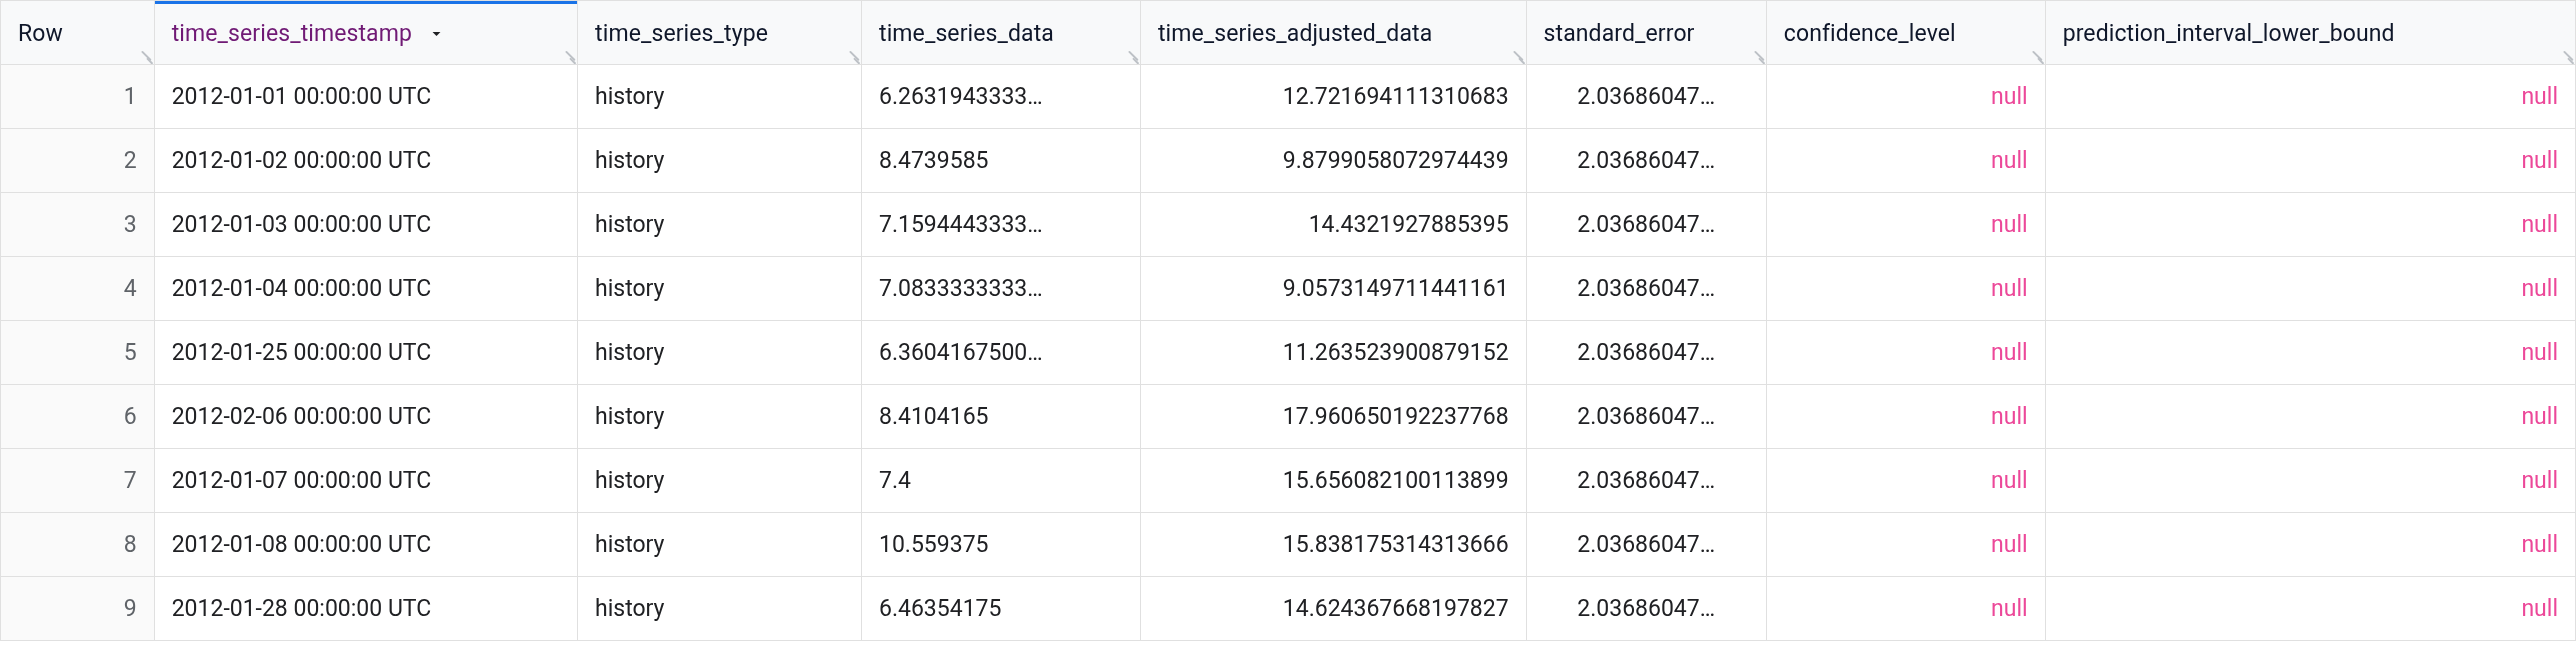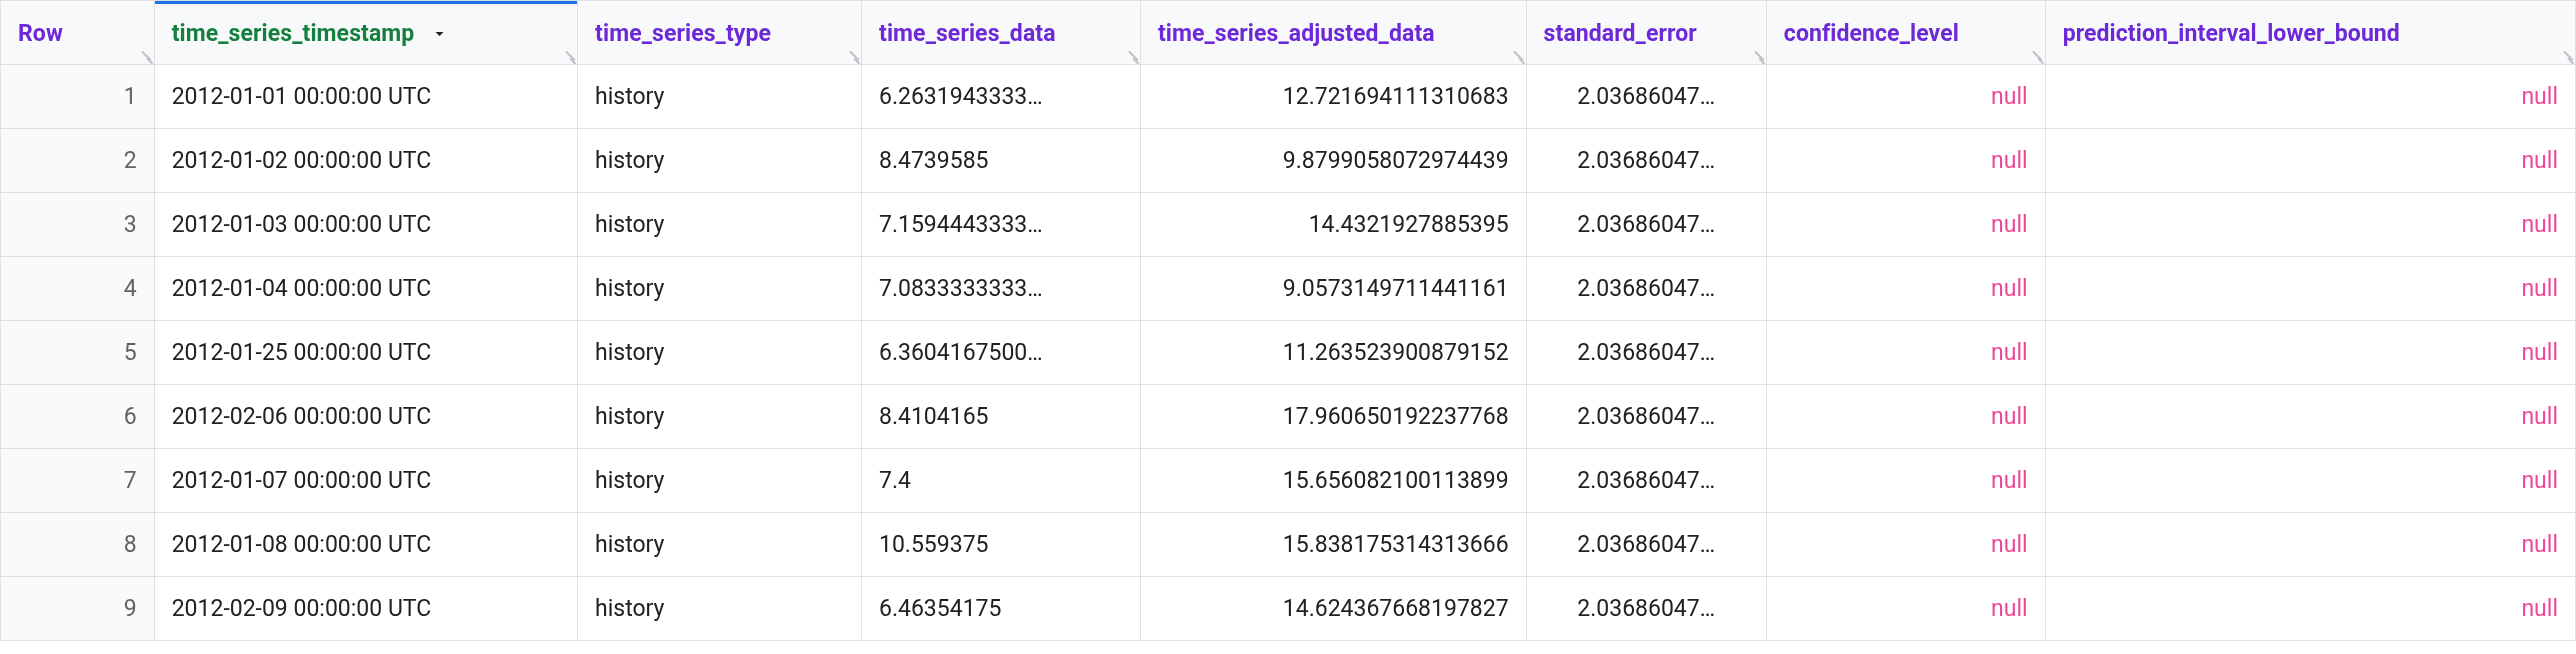--- a/index.html
+++ b/index.html
@@ -26,28 +26,28 @@
     height: 64px;
     vertical-align: middle;
     padding: 0 17px;
     position: relative;
     white-space: nowrap;
     overflow: hidden;
     text-overflow: clip;
   }
   .th {
     background: #f8f9fa;
-    color: #6d28d9;
-    font-weight: 700;
+    color: #0f172a;
+    font-weight: 400;
     text-align: left;
     letter-spacing: 0.1px;
   }
   .th.sorted {
-    color: #15803d;
-    font-weight: 700;
+    color: #701a75;
+    font-weight: 400;
   }
   .th.sorted::before {
     content: "";
     position: absolute;
     top: -0.9px;
     left: -0.9px;
     right: -0.9px;
     height: 3.8px;
     background: #1a73e8;
   }
@@ -228,21 +228,21 @@
         <div class="td c1">2012-01-08 00:00:00 UTC</div>
         <div class="td c2">history</div>
         <div class="td c3">10.559375</div>
         <div class="td c4">15.838175314313666</div>
         <div class="td c5">2.03686047…</div>
         <div class="td c6"><span class="null">null</span></div>
         <div class="td c7"><span class="null">null</span></div>
       </div>
       <div class="tr">
         <div class="td c0">9</div>
-        <div class="td c1">2012-02-09 00:00:00 UTC</div>
+        <div class="td c1">2012-01-28 00:00:00 UTC</div>
         <div class="td c2">history</div>
         <div class="td c3">6.46354175</div>
         <div class="td c4">14.624367668197827</div>
         <div class="td c5">2.03686047…</div>
         <div class="td c6"><span class="null">null</span></div>
         <div class="td c7"><span class="null">null</span></div>
       </div>
     </div>
 </div>
 

